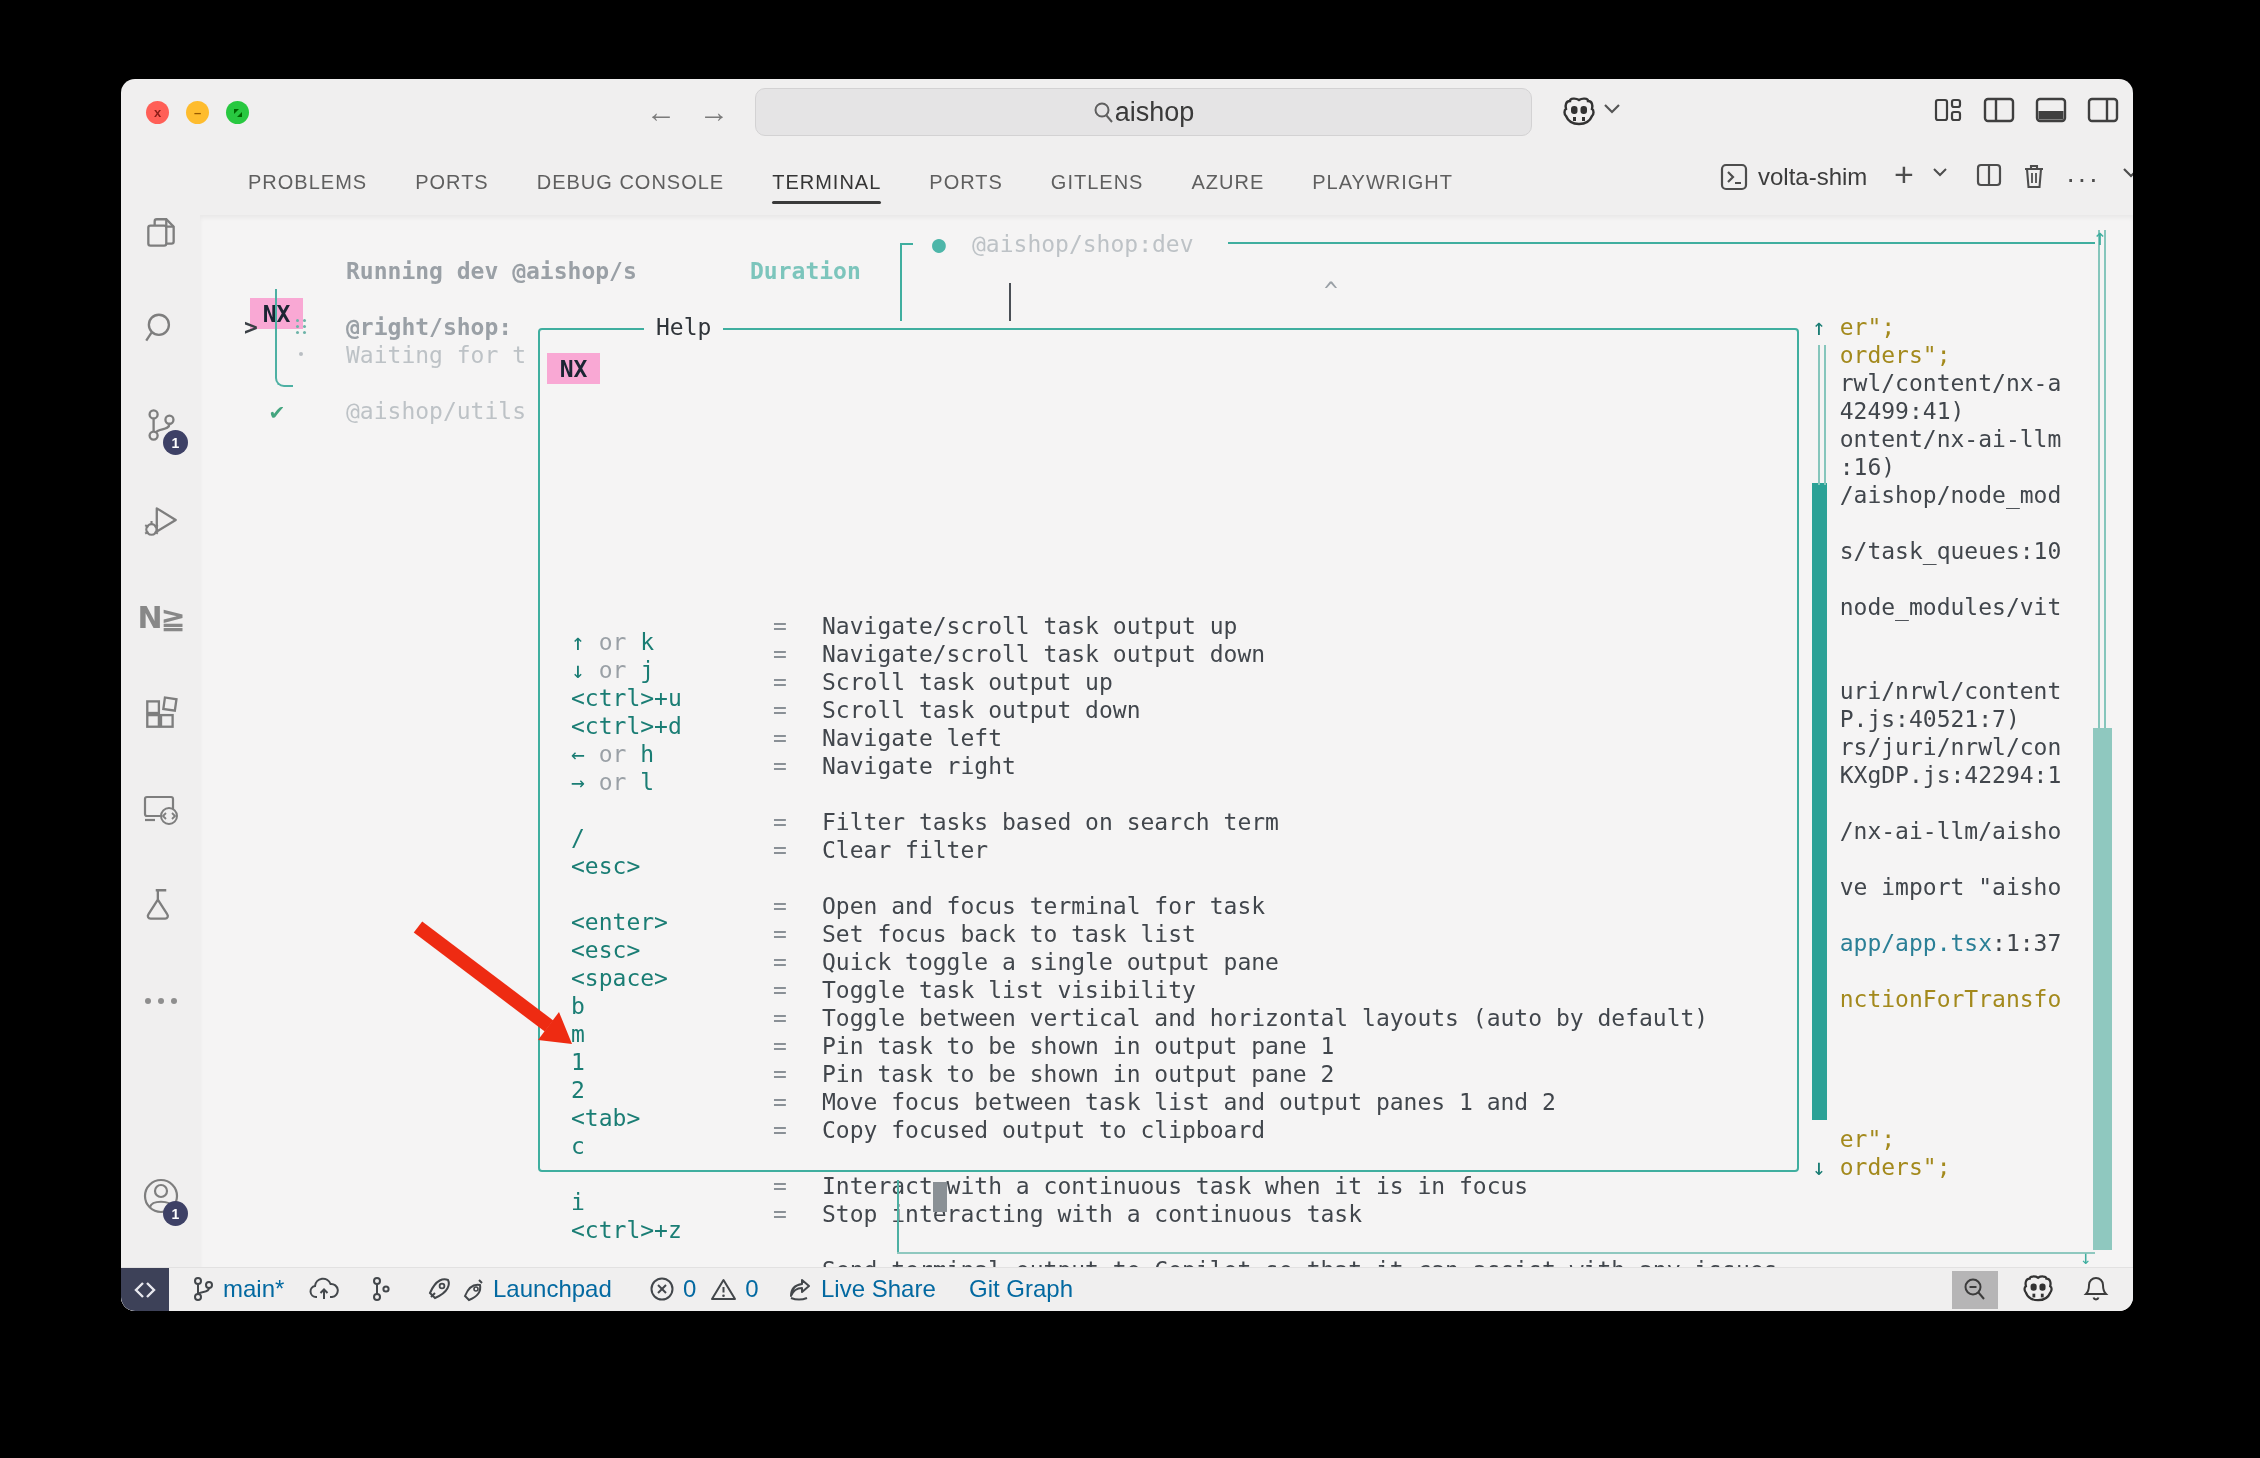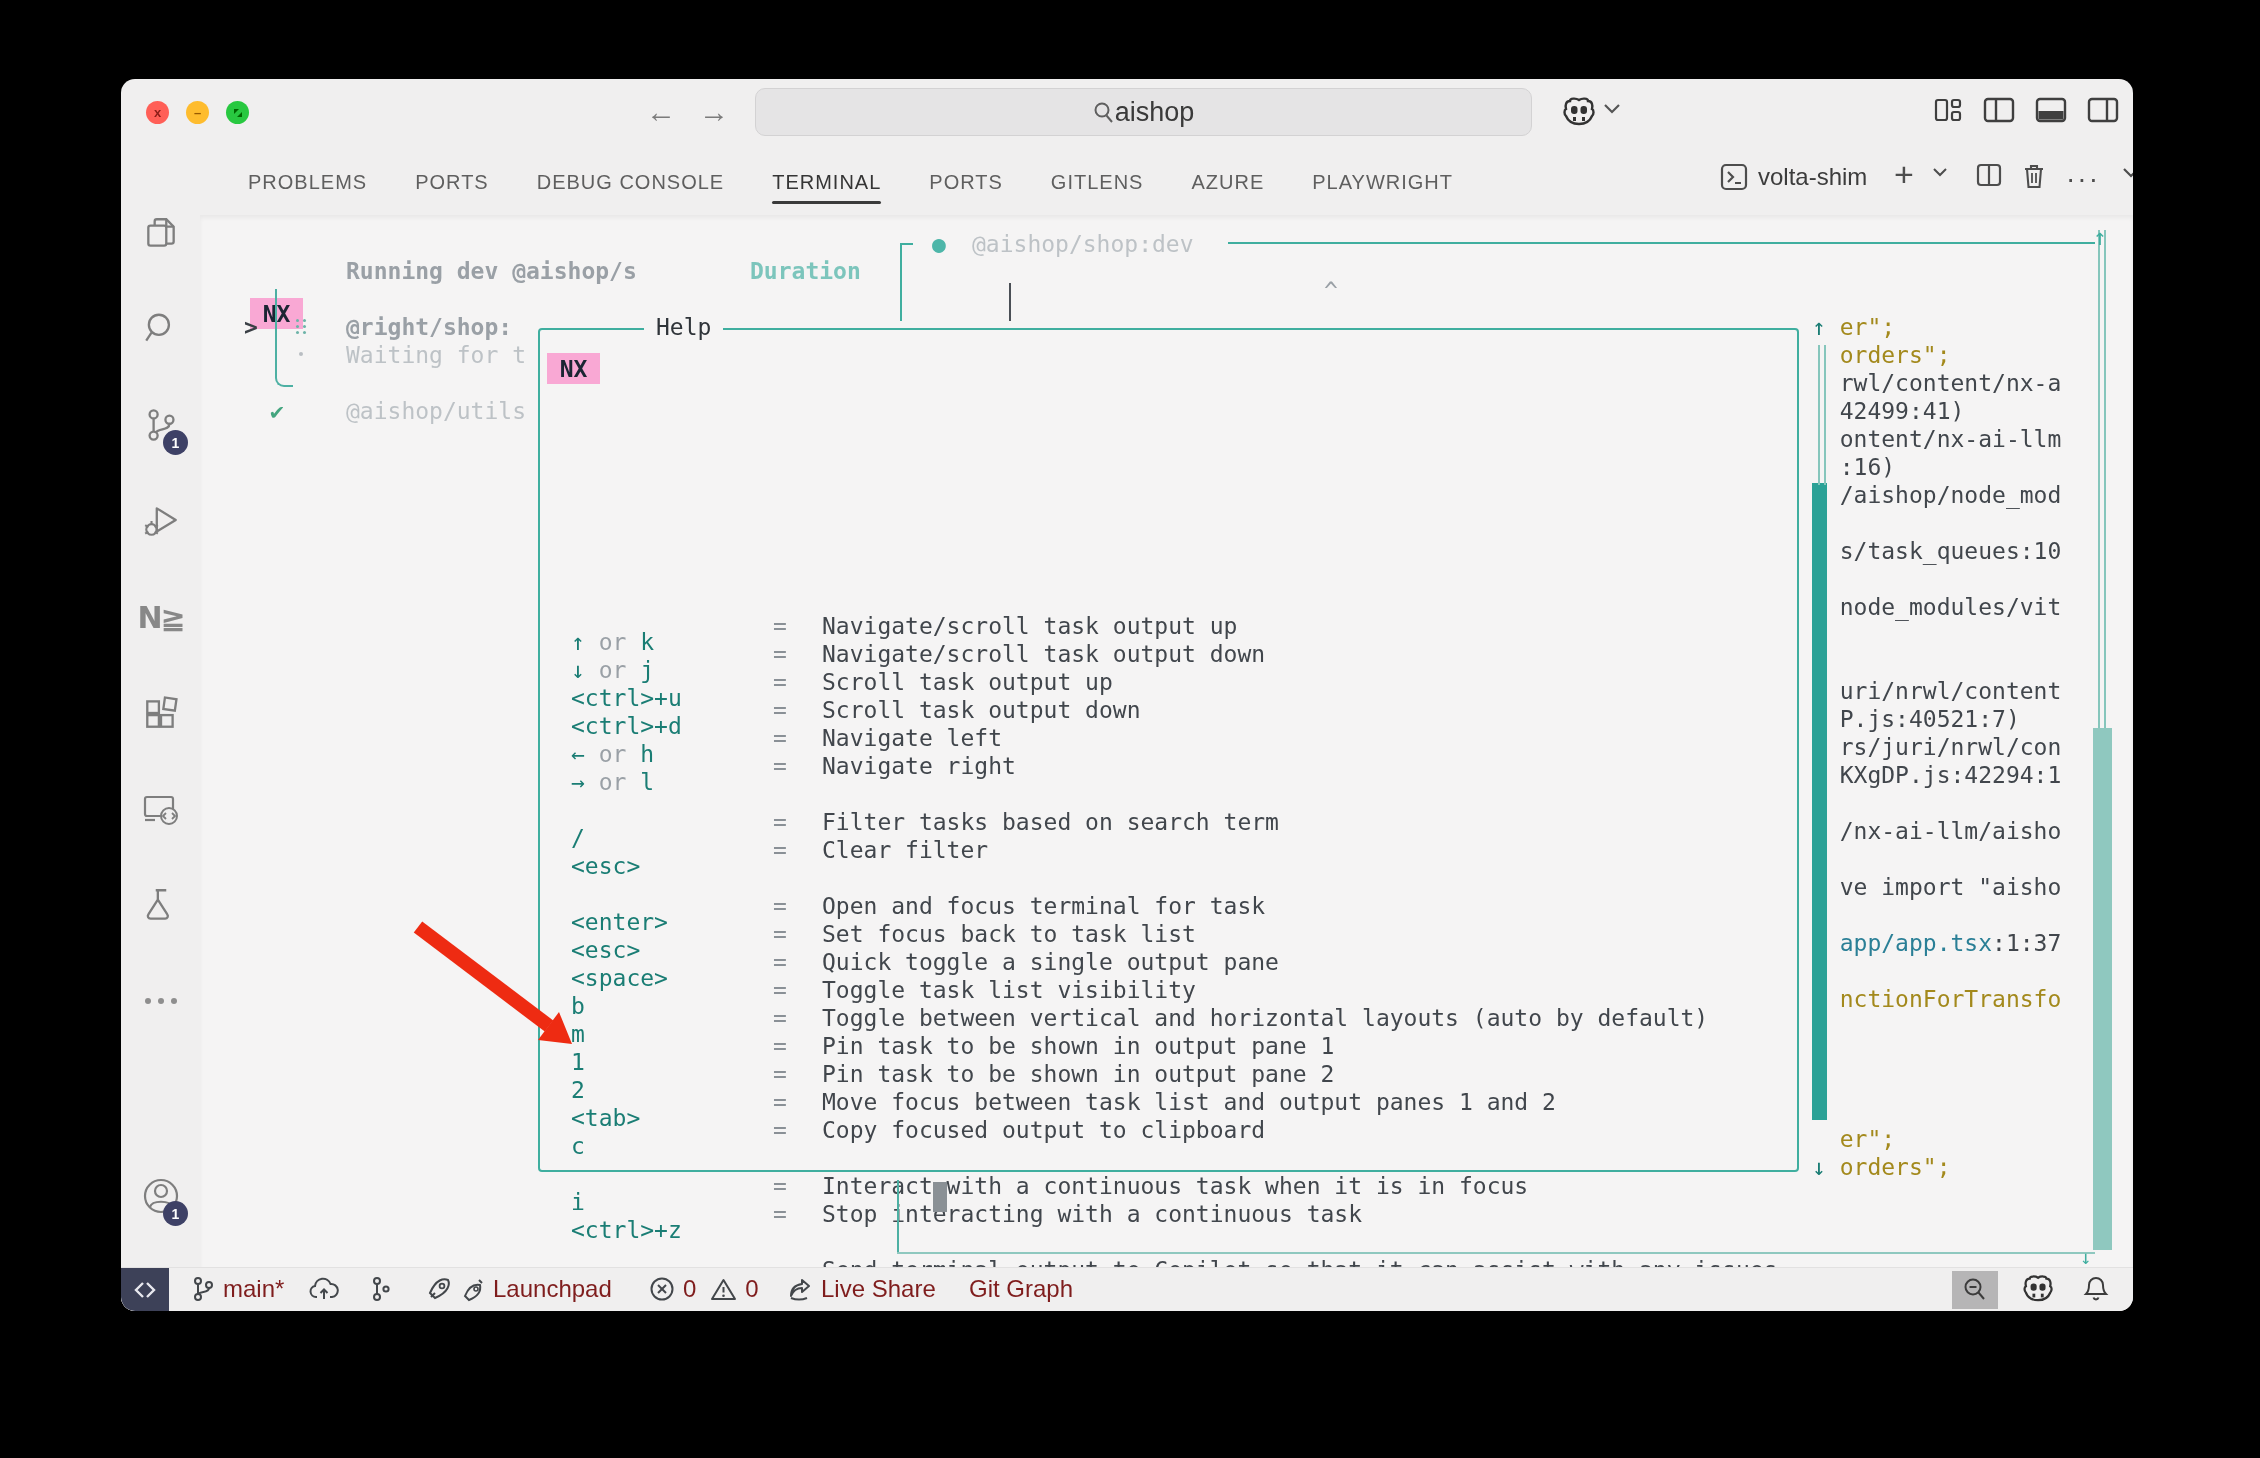--- a/index.html
+++ b/index.html
@@ -39,21 +39,21 @@
   .olive{color:#a3891c;} .tealtxt{color:#2a7f96;} .tealline{background:#3fae9f;}
   .softline{background:#86c6bc;}
   .nxbadge{position:absolute;background:#f9a8d4;color:#1c2533;font-family:"DejaVu Sans Mono",monospace;
     font-weight:700;font-size:23px;display:flex;align-items:center;justify-content:center;margin-top:40px;}
   #helpbox{position:absolute;left:338px;top:113px;width:1257px;height:840px;
     border:2px solid #3fae9f;border-radius:4px;}
   .hrow{position:absolute;left:0;width:100%;height:28px;}
   .hkey{position:absolute;left:371px;margin-top:16px;} .heq{position:absolute;left:573px;color:#8a9096;} .hdesc{position:absolute;left:622px;color:#41464c;}
   .rline{position:absolute;left:1612px;height:28px;}
   #statusbar{position:absolute;left:0;right:0;bottom:0;height:43px;background:#f0efef;border-top:1px solid #e2e1e1;
-    color:#7f1d1d;font-size:24px;}
+    color:#0369a1;font-size:24px;}
   .sb{position:absolute;top:0;height:42px;display:flex;align-items:center;gap:8px;}
   svg{display:block;}
 </style>
 </head>
 <body>
 
 <div id="stage">
   <div id="window">
 
     <div id="titlebar">

